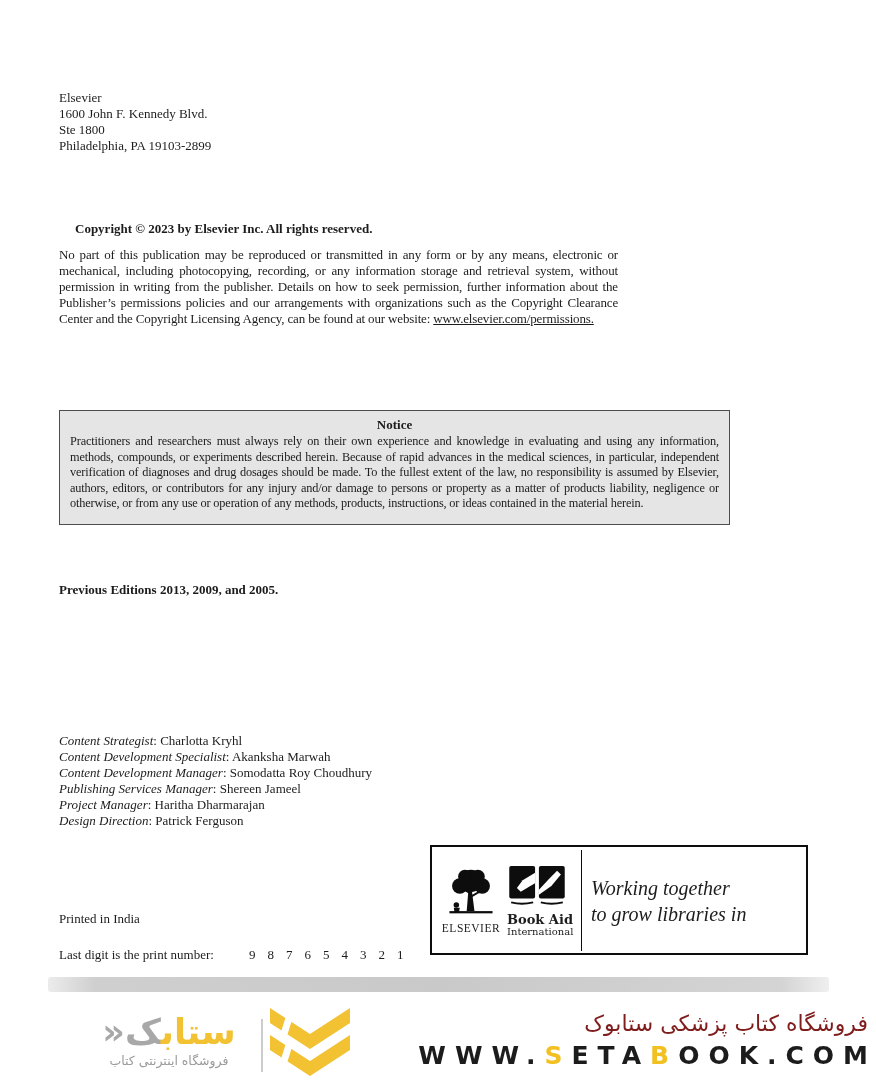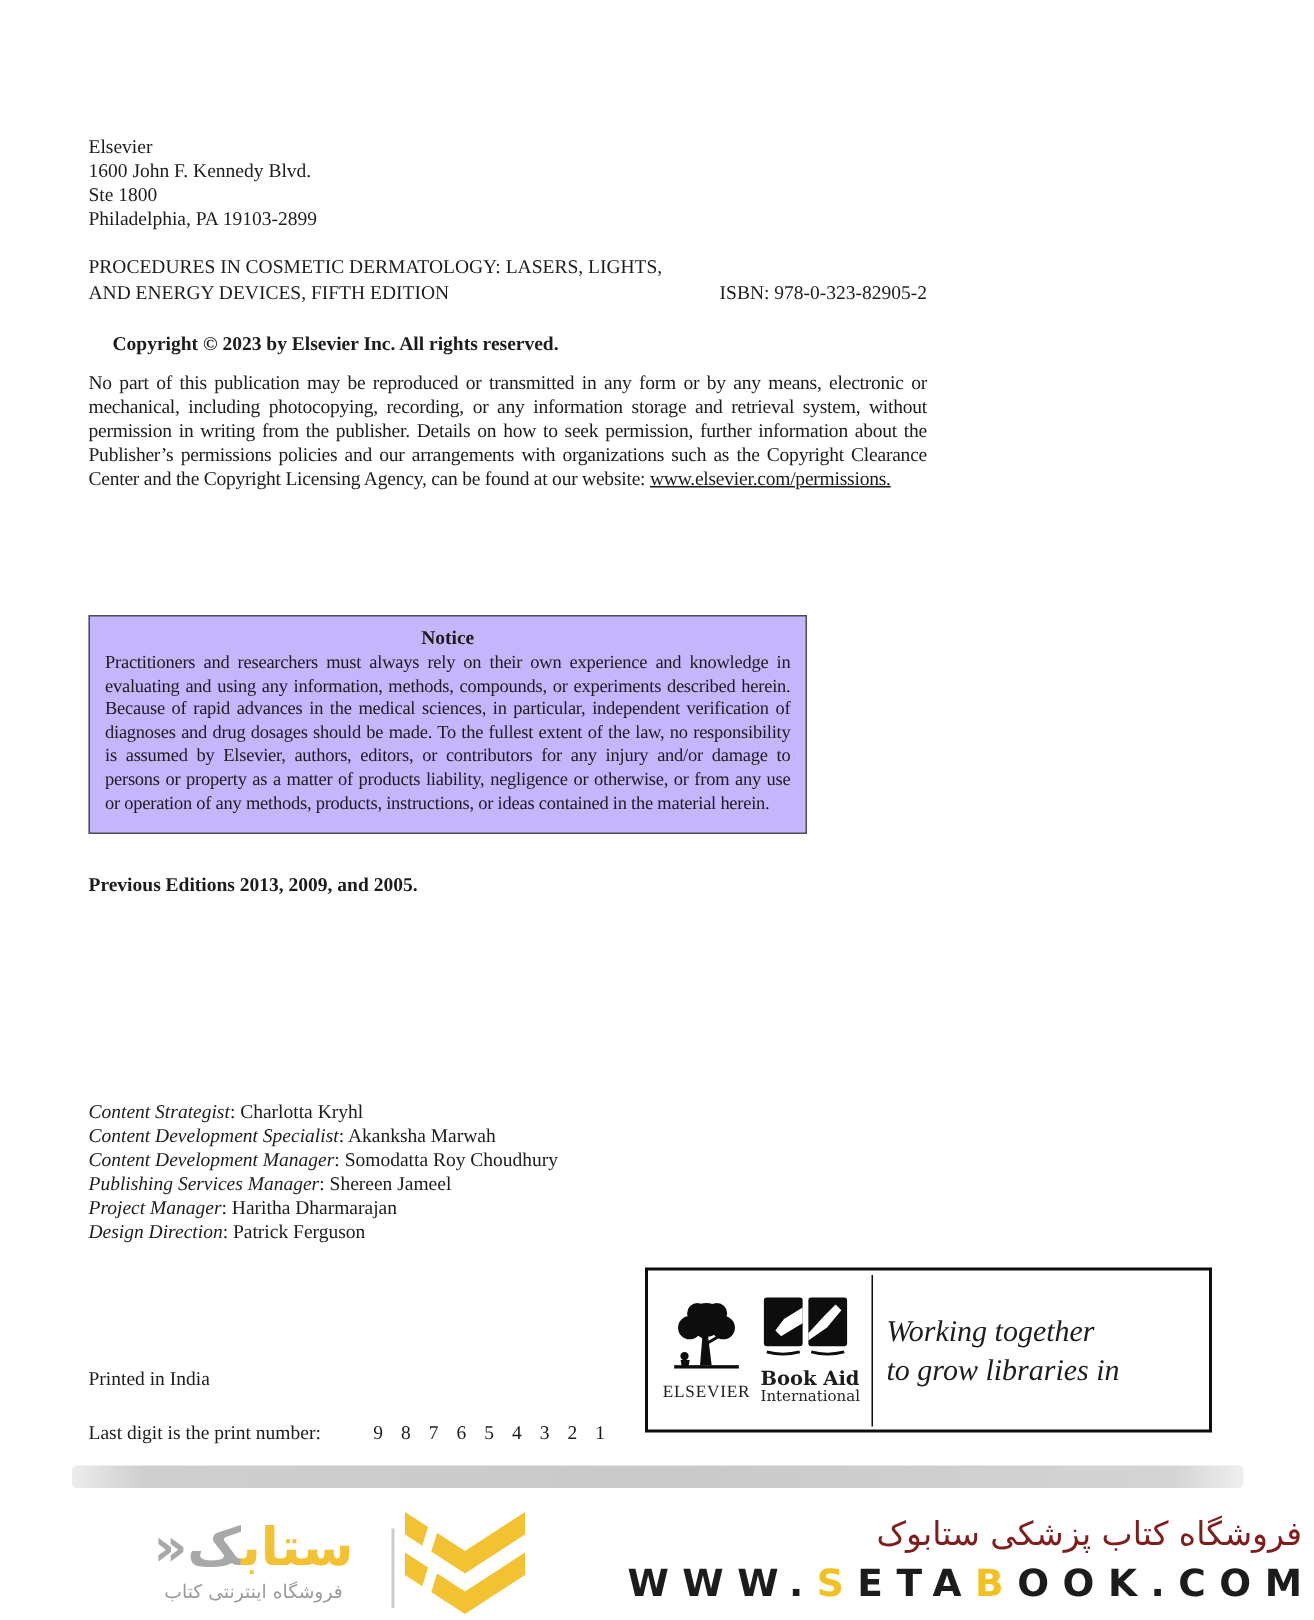--- a/index.html
+++ b/index.html
@@ -12,22 +12,22 @@
   .address{left:59px;top:90px;}
   .title-row{left:59px;top:170px;width:559px;display:flex;justify-content:space-between;align-items:flex-end;}
   .title-lines{font-size:13px;line-height:16.5px;}
   .isbn{font-size:13px;white-space:nowrap;}
   .copyright-line{left:59px;top:221px;font-weight:bold;font-size:13px;margin-left:16px;}
   .para{left:59px;width:559px;text-align:justify;font-size:13px;line-height:16px;letter-spacing:-0.15px;}
   .para1{top:247px;}
   .para2{top:347px;}
   .link-underline{text-decoration:underline;}
 
-  .notice-box{left:59px;top:410px;width:479px;box-sizing:border-box;border:1px solid #4d4d4d;
-              padding:6px 10px 12px 10px;background:#c4b5fd;}
+  .notice-box{left:59px;top:410px;width:671px;box-sizing:border-box;border:1px solid #4d4d4d;
+              padding:6px 10px 12px 10px;background:#e5e5e5;}
   .notice-title{text-align:center;font-weight:bold;font-size:13px;line-height:16px;margin-bottom:1px;}
   .notice-body{text-align:justify;font-size:12.3px;line-height:15.6px;letter-spacing:-0.15px;}
 
   .prev-editions{left:59px;top:582px;font-weight:bold;font-size:13px;}
 
   .credits{left:59px;top:733px;font-size:13px;line-height:16px;}
   .credits .role{font-style:italic;}
 
   .printed-in{left:59px;top:911px;font-size:13px;}
   .print-number{left:59px;top:947px;font-size:13px;}
@@ -71,27 +71,20 @@
 
 <div class="page">
 
   <div class="abs address doc-text">
     <div>Elsevier</div>
     <div>1600 John F. Kennedy Blvd.</div>
     <div>Ste 1800</div>
     <div>Philadelphia, PA 19103-2899</div>
   </div>
 
-  <div class="abs title-row">
-    <div class="title-lines">
-      <div>PROCEDURES IN COSMETIC DERMATOLOGY: LASERS, LIGHTS,</div>
-      <div>AND ENERGY DEVICES, FIFTH EDITION</div>
-    </div>
-    <div class="isbn">ISBN: 978-0-323-82905-2</div>
-  </div>
 
   <div class="abs copyright-line">Copyright © 2023 by Elsevier Inc. All rights reserved.</div>
 
   <div class="abs para para1"><span>No part of this publication may be reproduced or transmitted in any form or by any means, electronic or mechanical, including photocopying, recording, or any information storage and retrieval system, without permission in writing from the publisher. Details on how to seek permission, further information about the Publisher’s permissions policies and our arrangements with organizations such as the Copyright Clearance Center and the Copyright Licensing Agency, can be found at our website: </span><span class="link-underline">www.elsevier.com/permissions.</span>
   </div>
 
 
   <div class="abs notice-box">
     <div class="notice-title">Notice</div>
     <div class="notice-body">Practitioners and researchers must always rely on their own experience and knowledge in evaluating and using any information, methods, compounds, or experiments described herein. Because of rapid advances in the medical sciences, in particular, independent verification of diagnoses and drug dosages should be made. To the fullest extent of the law, no responsibility is assumed by Elsevier, authors, editors, or contributors for any injury and/or damage to persons or property as a matter of products liability, negligence or otherwise, or from any use or operation of any methods, products, instructions, or ideas contained in the material herein.</div>

